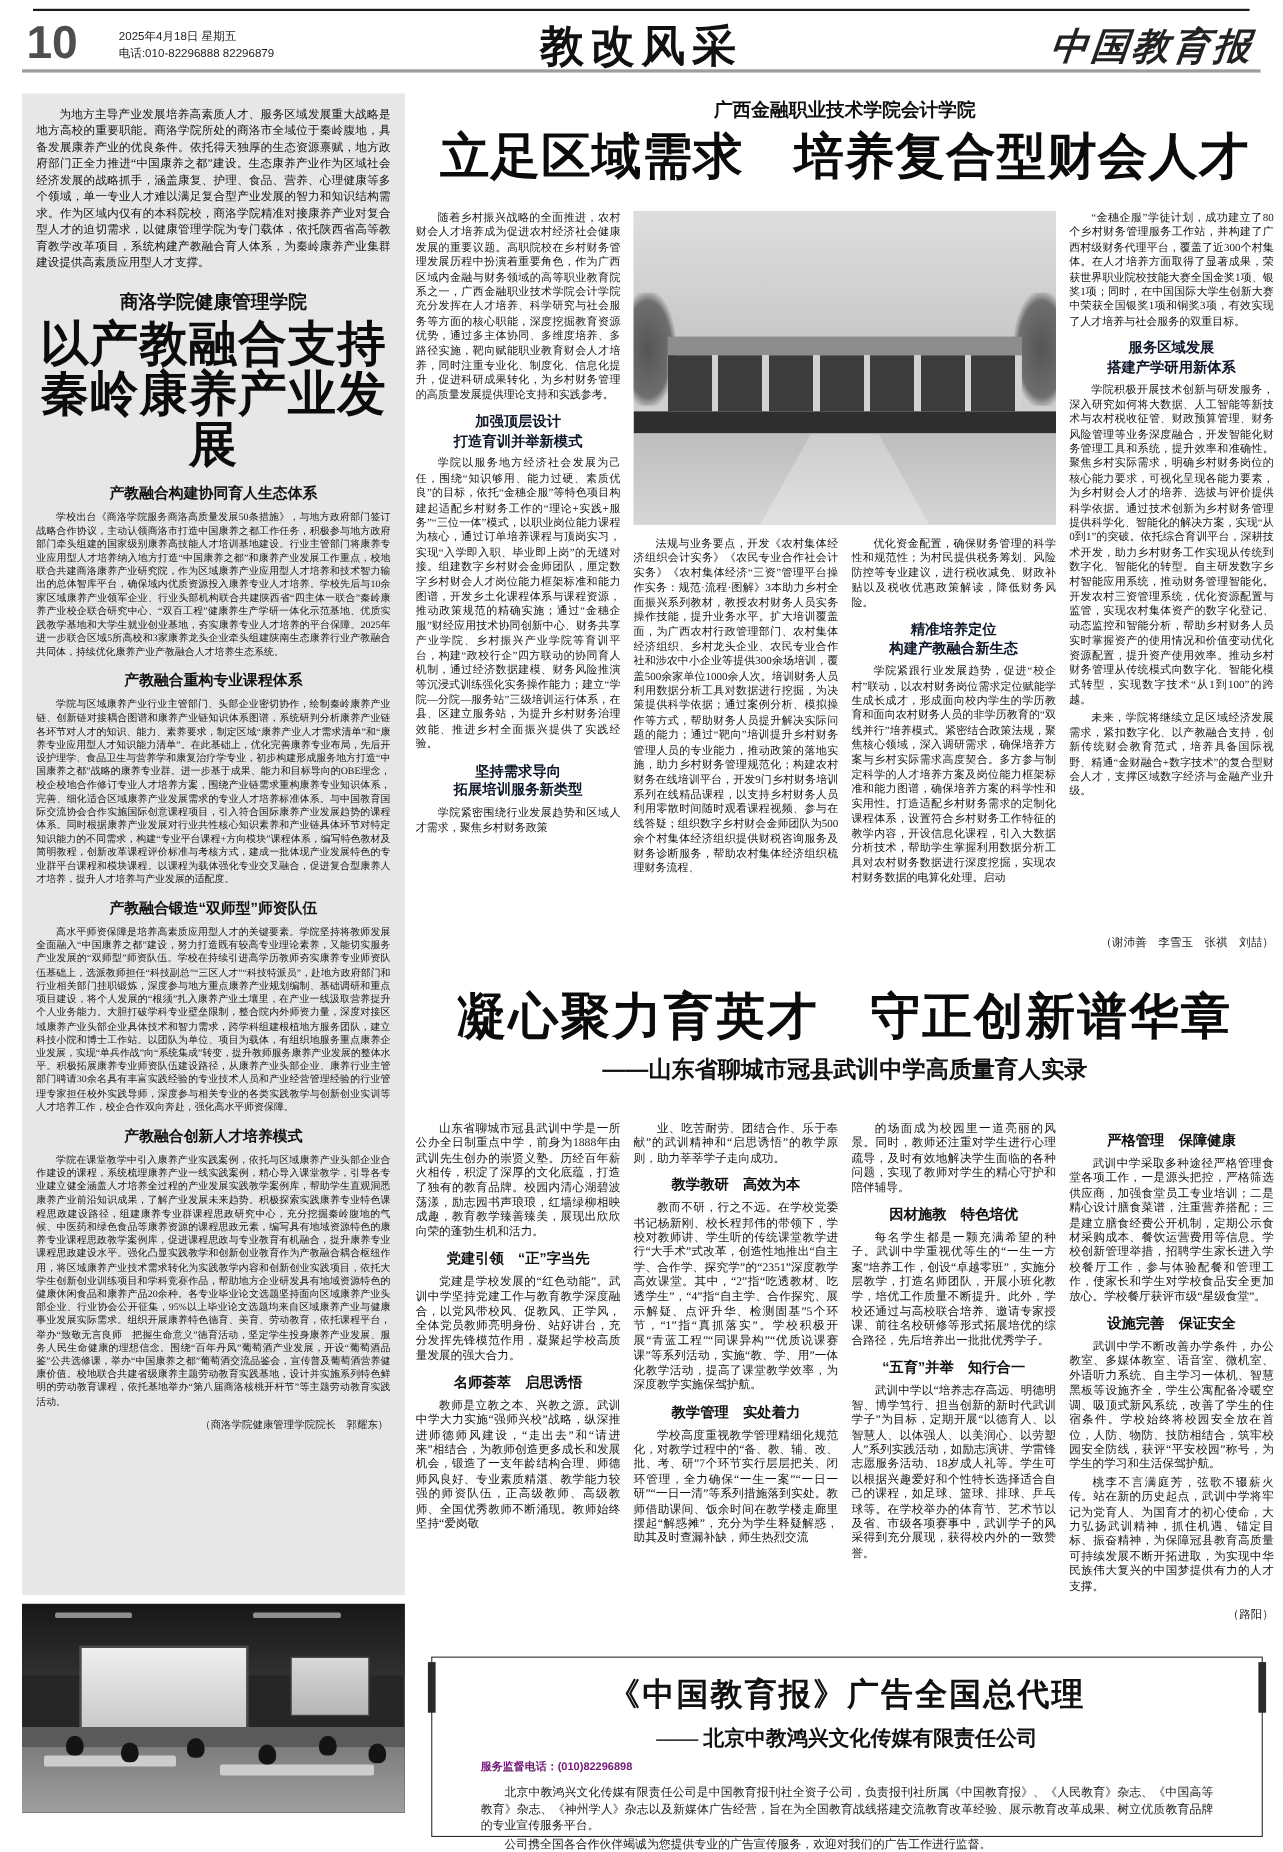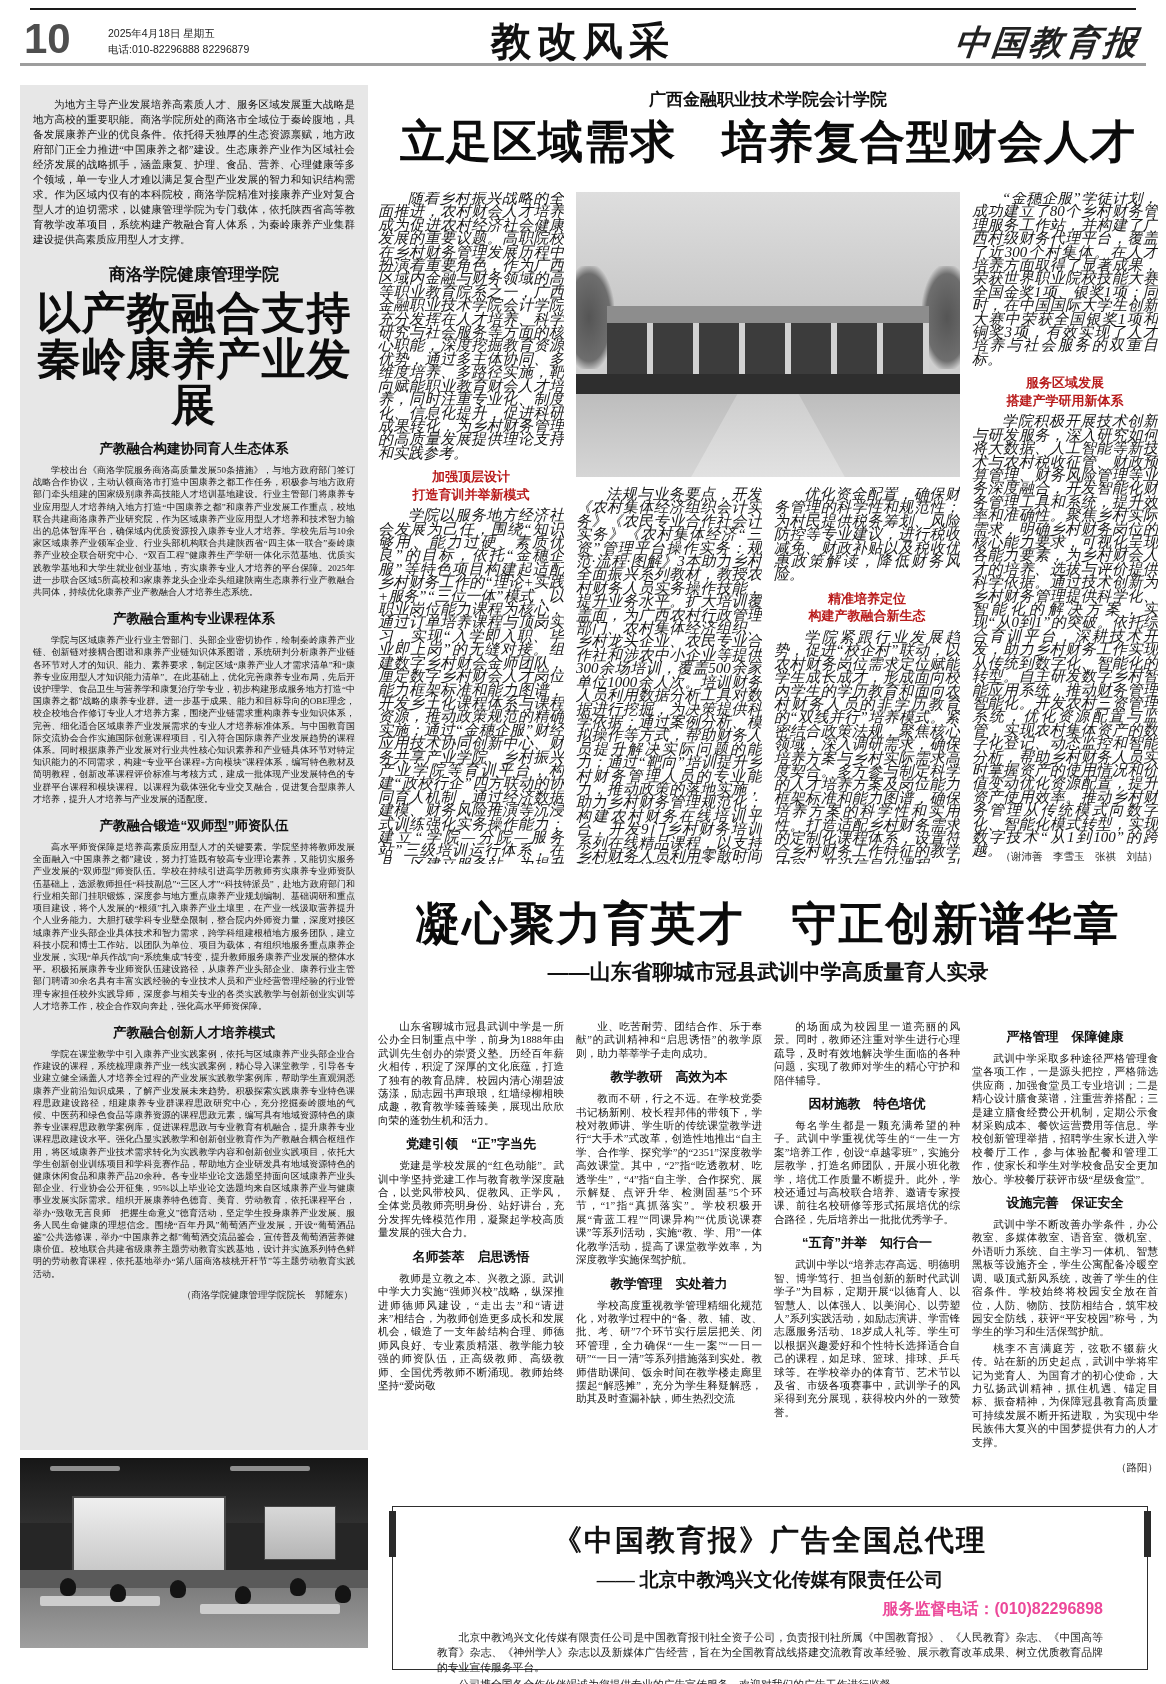--- a/index.html
+++ b/index.html
@@ -47,23 +47,23 @@
 
   
   .finance{position:absolute;left:378px;top:88px;width:780px;height:777px;}
   .finance .kicker2{margin:0;text-align:center;font-family:"Liberation Sans","DejaVu Sans",sans-serif;
                     font-size:17px;font-weight:600;color:#111;}
   .finance .fin-headline{margin:6px 0 0;text-align:center;font-family:"Liberation Sans","DejaVu Sans",sans-serif;
                          font-size:45px;font-weight:900;letter-spacing:1px;color:#0b0b0b;line-height:1.1;}
   .fin-cols{position:absolute;left:0;top:104px;width:780px;height:672px;display:flex;gap:12px;}
   .fin-col{width:186px;height:672px;overflow:hidden;position:relative;}
   .fin-col.pad-photo{padding-top:296px;box-sizing:border-box;}
-  .fin-col .body-p{margin:0 0 3px;font-size:15px;line-height:13.4px;text-align:justify;text-indent:2em;color:#141414;font-style:italic;}
+  .fin-col .body-p{margin:0 0 3px;font-size:10px;line-height:13.4px;text-align:justify;text-indent:2em;color:#141414;}
   .fin-col .sub-head{margin:8px 0 6px;text-align:center;font-family:"Liberation Sans","DejaVu Sans",sans-serif;
-                     font-size:13px;font-weight:700;white-space:pre-line;line-height:1.35;color:#b91c1c;}
+                     font-size:13px;font-weight:700;white-space:pre-line;line-height:1.35;color:#0f172a;}
   .fin-col .byline{position:absolute;right:0;bottom:0;margin:0;font-size:10.5px;background:#fff;padding-left:8px;}
 
   
   .fin-photo{position:absolute;left:198px;top:104px;width:384px;height:285px;overflow:hidden;background:#cfcfcf;}
   .fp-sky{position:absolute;left:0;top:0;width:100%;height:45%;background:linear-gradient(#dedede,#c6c6c6);}
   .fp-treeL,.fp-treeR{position:absolute;top:26%;width:13%;height:36%;background:radial-gradient(ellipse at center,#555 0%,#6e6e6e 60%,transparent 75%);}
   .fp-treeL{left:-3%;} .fp-treeR{right:-3%;}
   .fp-roof{position:absolute;left:8%;top:40%;width:84%;height:6%;background:#8d8d8d;}
   .fp-building{position:absolute;left:8%;top:46%;width:84%;height:18%;
      background:repeating-linear-gradient(90deg,#3c3c3c 0 40px,#d2d2d2 40px 46px);}
@@ -86,22 +86,22 @@
                      font-size:13px;font-weight:700;color:#111;}
   .sch-col .byline{position:absolute;right:0;bottom:0;margin:0;font-size:10.5px;background:#fff;padding-left:8px;}
 
   
   .adbox{position:absolute;left:392px;top:1506px;width:756px;height:164px;border:1.5px solid #2e2e2e;
          box-sizing:border-box;padding:14px 44px 8px;}
   .adbox::before,.adbox::after{content:'';position:absolute;top:4px;width:7px;height:46px;background:#2a2a2a;}
   .adbox::before{left:-4px;} .adbox::after{right:-4px;}
   .ad-title{margin:0;text-align:center;font-size:29px;font-weight:900;letter-spacing:2px;color:#111;}
   .ad-subtitle{margin:6px 0 0;text-align:center;font-size:19px;font-weight:700;color:#111;}
-  .ad-phone{margin:6px 0 0;text-align:right;font-size:16px;font-weight:700;
-            font-family:"Liberation Sans","DejaVu Sans",sans-serif;color:#ec4899;}
+  .ad-phone{margin:6px 0 0;text-align:left;font-size:10px;font-weight:700;
+            font-family:"Liberation Sans","DejaVu Sans",sans-serif;color:#701a75;}
   .ad-body1{margin:10px 0 0;font-size:10.8px;line-height:15px;text-align:justify;text-indent:2em;color:#1a1a1a;}
   .ad-body2{margin:2px 0 0;font-size:10.8px;line-height:15px;text-indent:2em;color:#1a1a1a;}
 </style>
 </head>
 <body>
 
 <div class="page">
 
   <div class="toprule"></div>
   <div class="pagenum">10</div>

